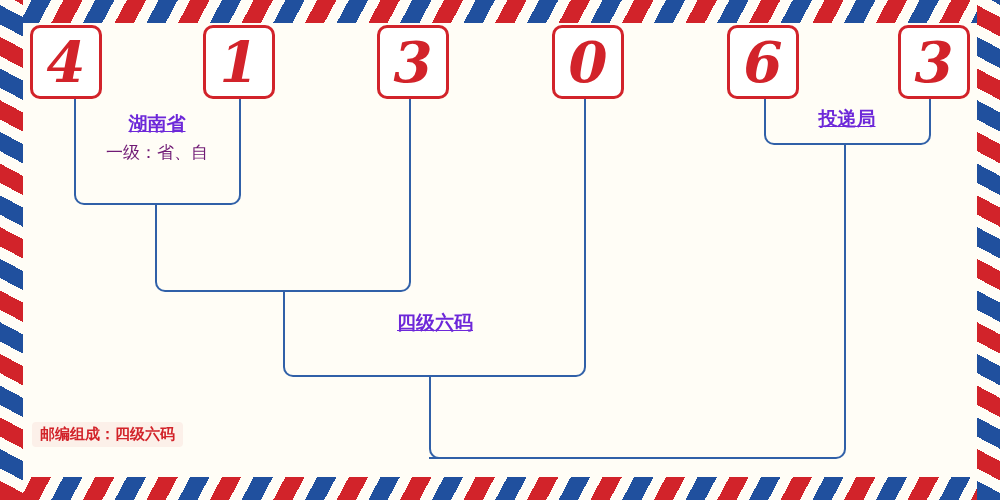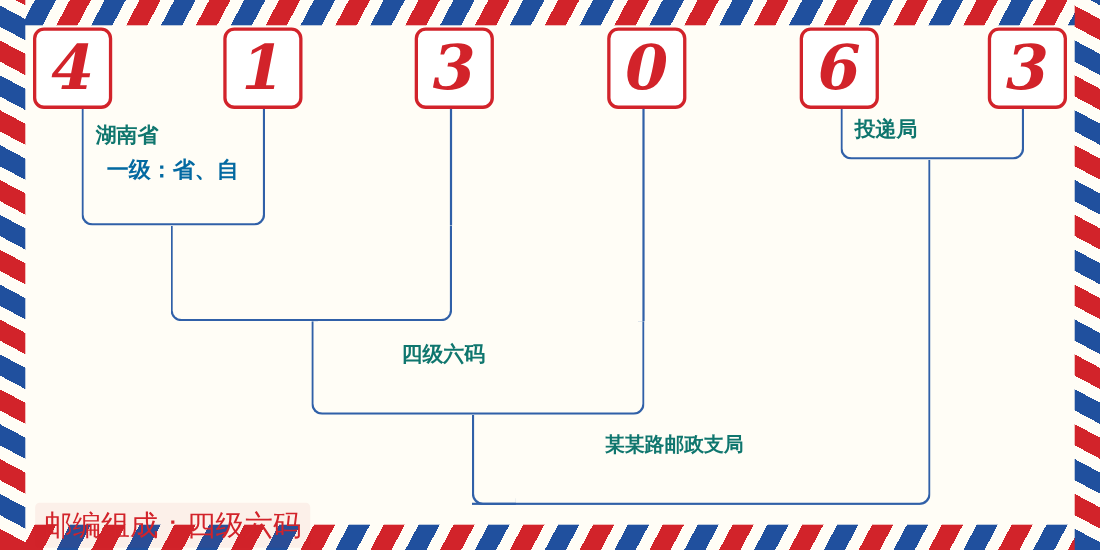--- a/index.html
+++ b/index.html
@@ -28,26 +28,26 @@
   .bracket{position:absolute;box-sizing:border-box;
     border-left:2px solid #3060a8;border-right:2px solid #3060a8;border-bottom:2px solid #3060a8;
     border-radius:0 0 10px 10px;}
   .bracket-right{position:absolute;box-sizing:border-box;
     border-right:2px solid #3060a8;border-bottom:2px solid #3060a8;border-radius:0 0 10px 0;}
   .bracket-left{position:absolute;box-sizing:border-box;
     border-left:2px solid #3060a8;border-bottom:2px solid #3060a8;border-radius:0 0 0 10px;}
   .vline{position:absolute;width:2px;background:#3060a8;}
 
   
-  .navy-label{position:absolute;color:#0f766e;font-weight:700;font-size:19px;
-    text-align:left;line-height:1.25;}
-  .red-label{position:absolute;color:#0369a1;font-weight:700;font-size:20px;
+  .navy-label{position:absolute;color:#6d28d9;font-weight:700;font-size:19px;
+    text-align:center;line-height:1.25;text-decoration:underline;}
+  .red-label{position:absolute;color:#701a75;font-weight:400;font-size:17px;
     text-align:center;line-height:1.35;}
-  .footer-note{position:absolute;color:#d2232a;font-weight:400;font-size:26px;
-    background:rgba(210,35,42,0.06);padding:3px 8px;border-radius:4px;margin-top:35px;}
+  .footer-note{position:absolute;color:#d2232a;font-weight:700;font-size:15px;
+    background:rgba(210,35,42,0.06);padding:3px 8px;border-radius:4px;}
 </style>
 </head>
 <body>
 
 <div class="stage">
 
   <div class="border-strip top"></div>
   <div class="border-strip bottom"></div>
   <div class="border-strip left"></div>
   <div class="border-strip right"></div>
@@ -85,19 +85,18 @@
   <div class="bracket-left" style="left:429px;top:377px;width:40px;height:82px"></div>
 
   <div class="navy-label" style="left:87px;top:112px;width:140px">湖南省</div>
   <div class="red-label" style="left:77px;top:141px;width:160px">
     <div>一级：省、自</div>
   </div>
 
 
   <div class="navy-label" style="left:365px;top:311px;width:140px">四级六码</div>
 
-  <div class="navy-label" style="left:550px;top:394px;width:180px;font-size:18px">某某路邮政支局</div>
 
   <div class="navy-label" style="left:777px;top:107px;width:140px">投递局</div>
 
   <div class="footer-note" style="left:32px;top:422px">邮编组成：四级六码</div>
 
 </div>
 
 </body></html>

